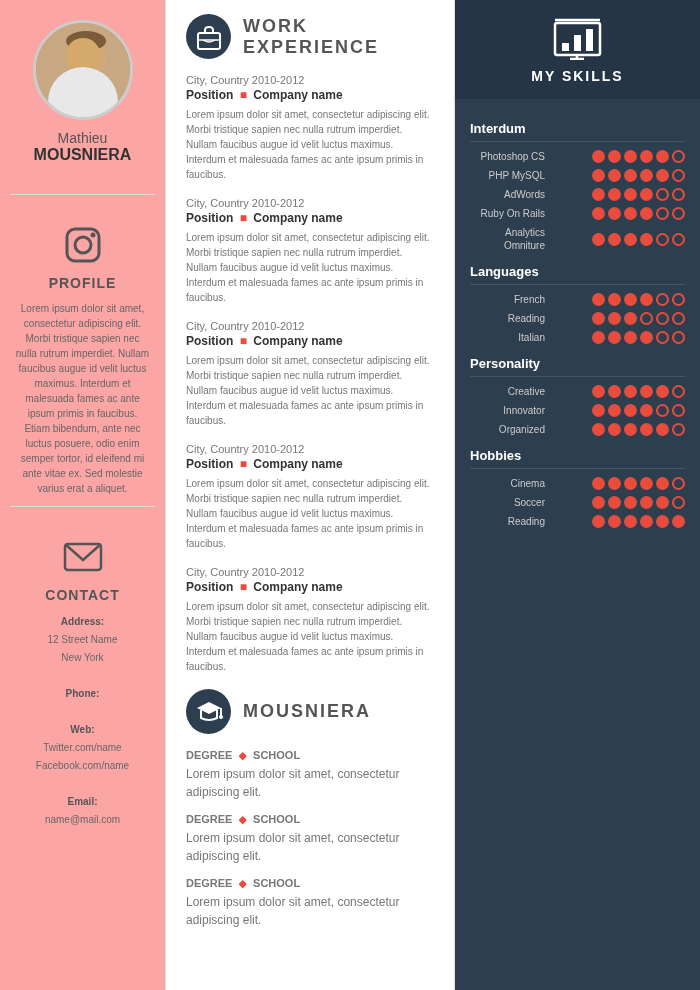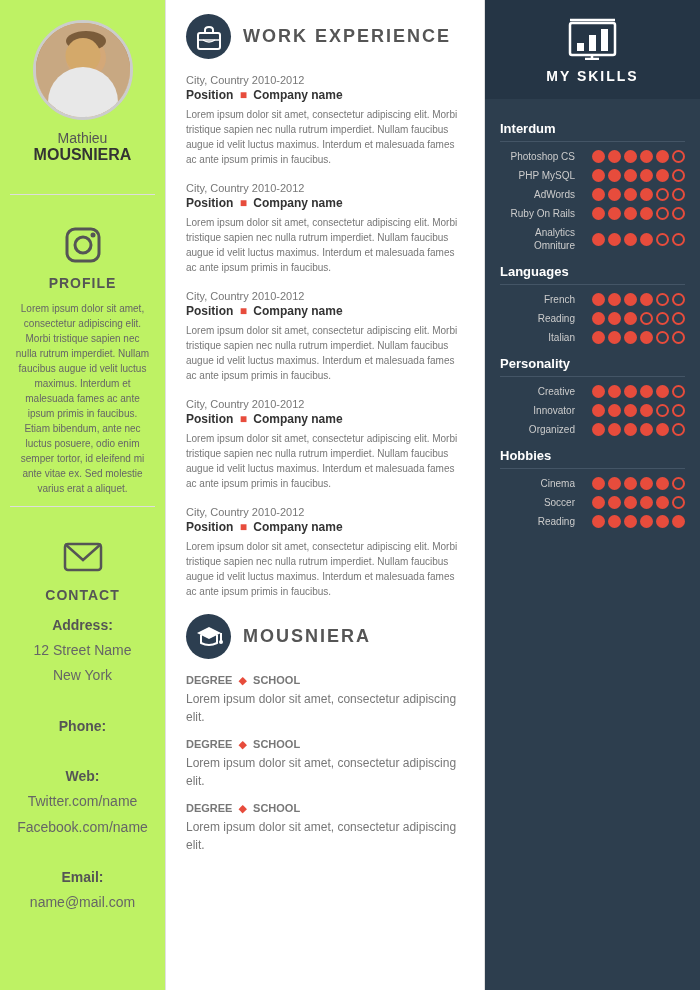--- a/index.html
+++ b/index.html
@@ -1,20 +1,20 @@
 <!DOCTYPE html>
 <html><head>
   <meta charset="utf-8">
   <style>
     * { margin: 0; padding: 0; box-sizing: border-box; }
     body { font-family: Arial, sans-serif; background: #f0f0f0; width: 700px; min-height: 990px; display: flex; }
 
     .left-col {
       width: 165px;
-      background: #bef264;
+      background: #fca5a5;
       display: flex;
       flex-direction: column;
       align-items: center;
       padding: 20px 10px;
       flex-shrink: 0;
     }
 
     .avatar-container {
       width: 100px;
       height: 100px;
@@ -99,21 +99,21 @@
 
     .profile-text {
       font-size: 10px;
       color: #666;
       text-align: center;
       line-height: 1.5;
       padding: 0 5px;
     }
 
     .contact-info {
-      font-size: 14px;
+      font-size: 10px;
       color: #666;
       text-align: center;
       line-height: 1.8;
     }
 
     .contact-label {
       font-weight: bold;
       color: #555;
     }
 
@@ -191,21 +191,21 @@
     }
 
     .edu-desc {
       font-size: 12px;
       color: #777;
       line-height: 1.5;
     }
 
     
     .right-col {
-      width: 215px;
+      width: 245px;
       background: #2d3e4e;
       color: #fff;
       padding: 0;
       flex-shrink: 0;
     }
 
     .skills-header {
       background: #253545;
       padding: 15px;
       text-align: center;

